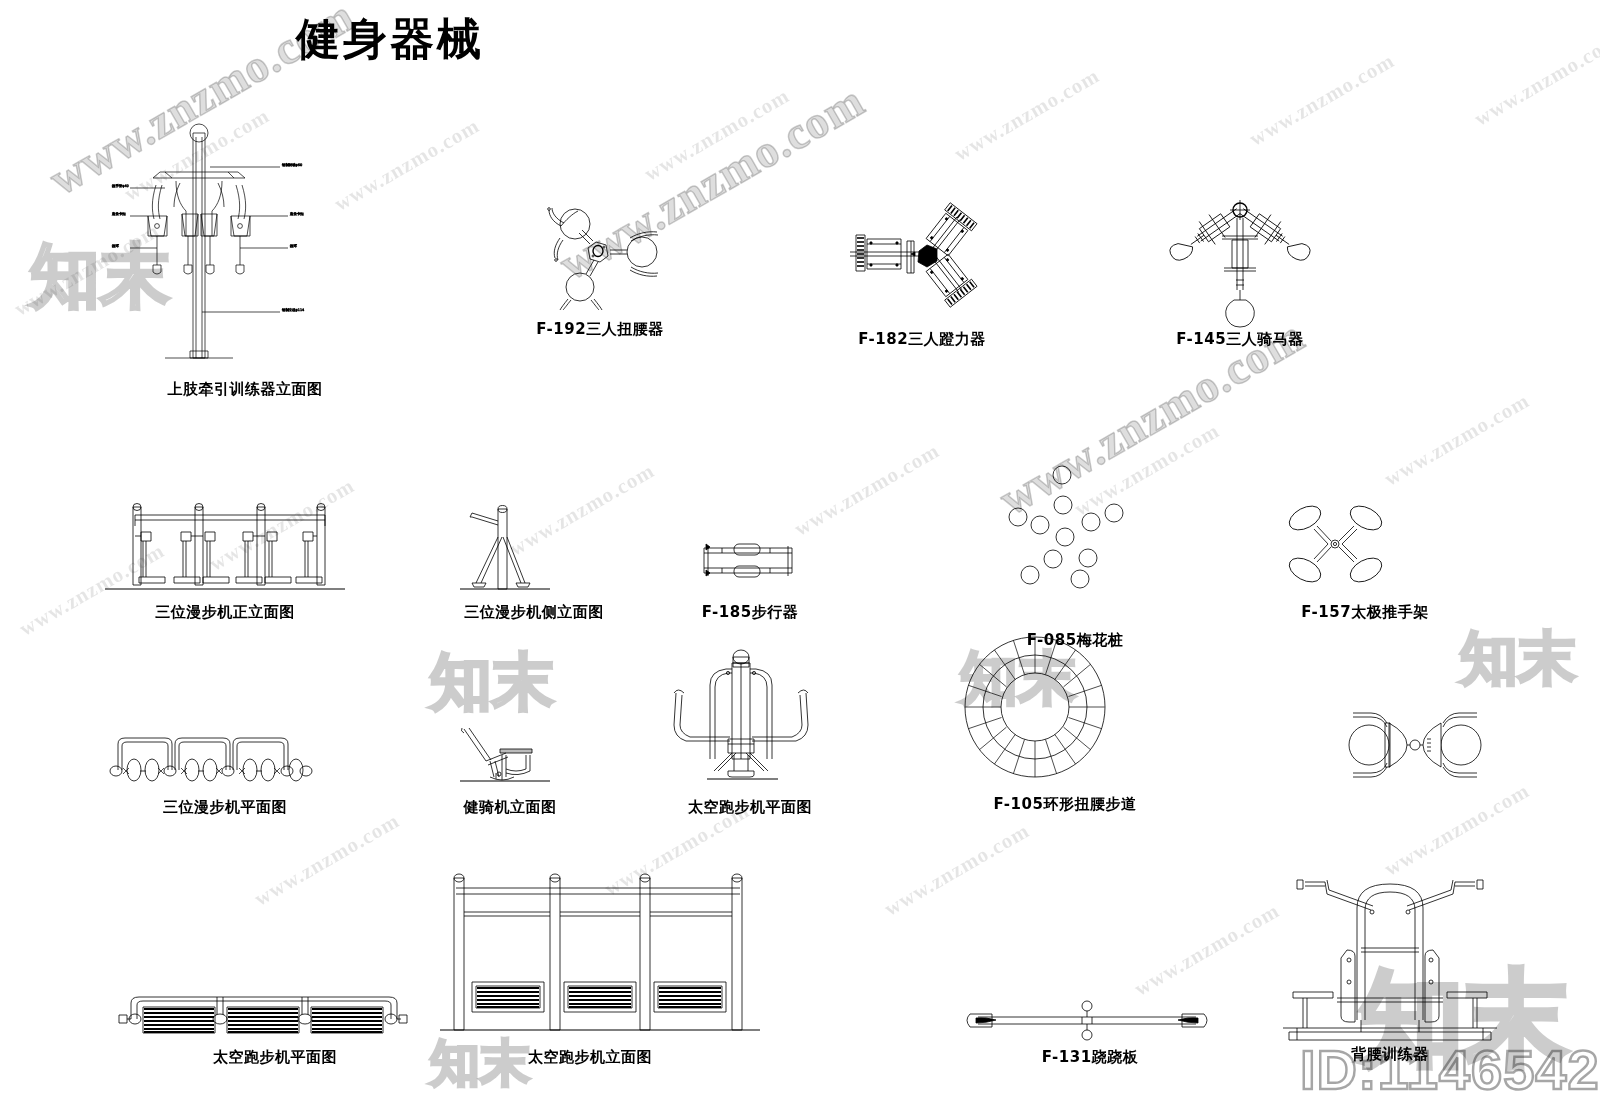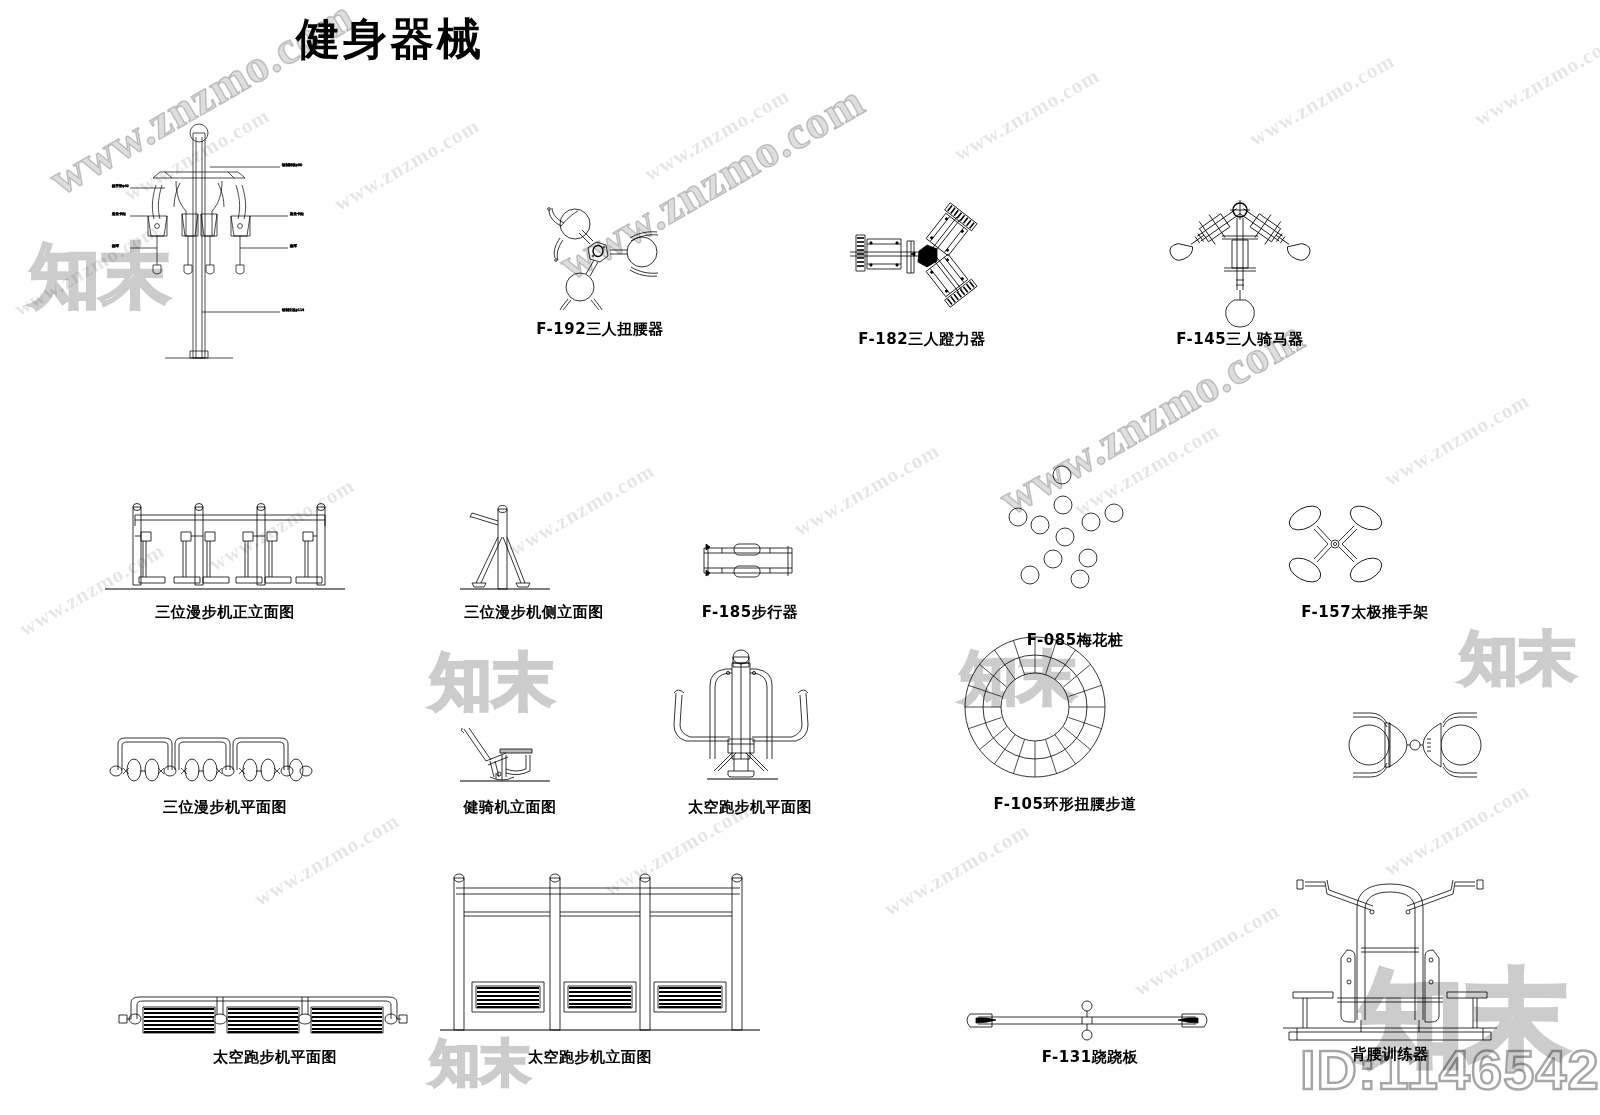--- a/index.html
+++ b/index.html
@@ -144,20 +144,21 @@
 
       <text class="lbl" x="172" y="51">钢制转轴φ60</text>
       <text class="lbl" x="2" y="72">拉手管φ40</text>
       <text class="lbl" x="2" y="100">定位卡扣</text>
       <text class="lbl" x="180" y="100">定位卡扣</text>
       <text class="lbl" x="2" y="132">拉环</text>
       <text class="lbl" x="180" y="132">拉环</text>
       <text class="lbl" x="172" y="196">钢制立柱φ114</text>
     </svg>
   </div>
+  <div class="cap" style="left:50px;top:380px;width:390px">上肢牵引训练器立面图</div>
 
   <div class="fig" style="left:530px;top:200px;width:140px;height:110px">
     <svg viewBox="0 0 140 110" width="140" height="110" fill="none" stroke="#000" stroke-width="0.8" stroke-linejoin="round">
 
       <path d="M58 48 L66 42 L76 45 L78 56 L70 62 L60 59 Z"></path>
       <ellipse cx="68" cy="51" rx="5" ry="5.5" stroke-width="1.4"></ellipse>
 
       <g>
         <circle cx="45" cy="24" r="15"></circle>
         <path d="M60 44 L49 33"></path>

